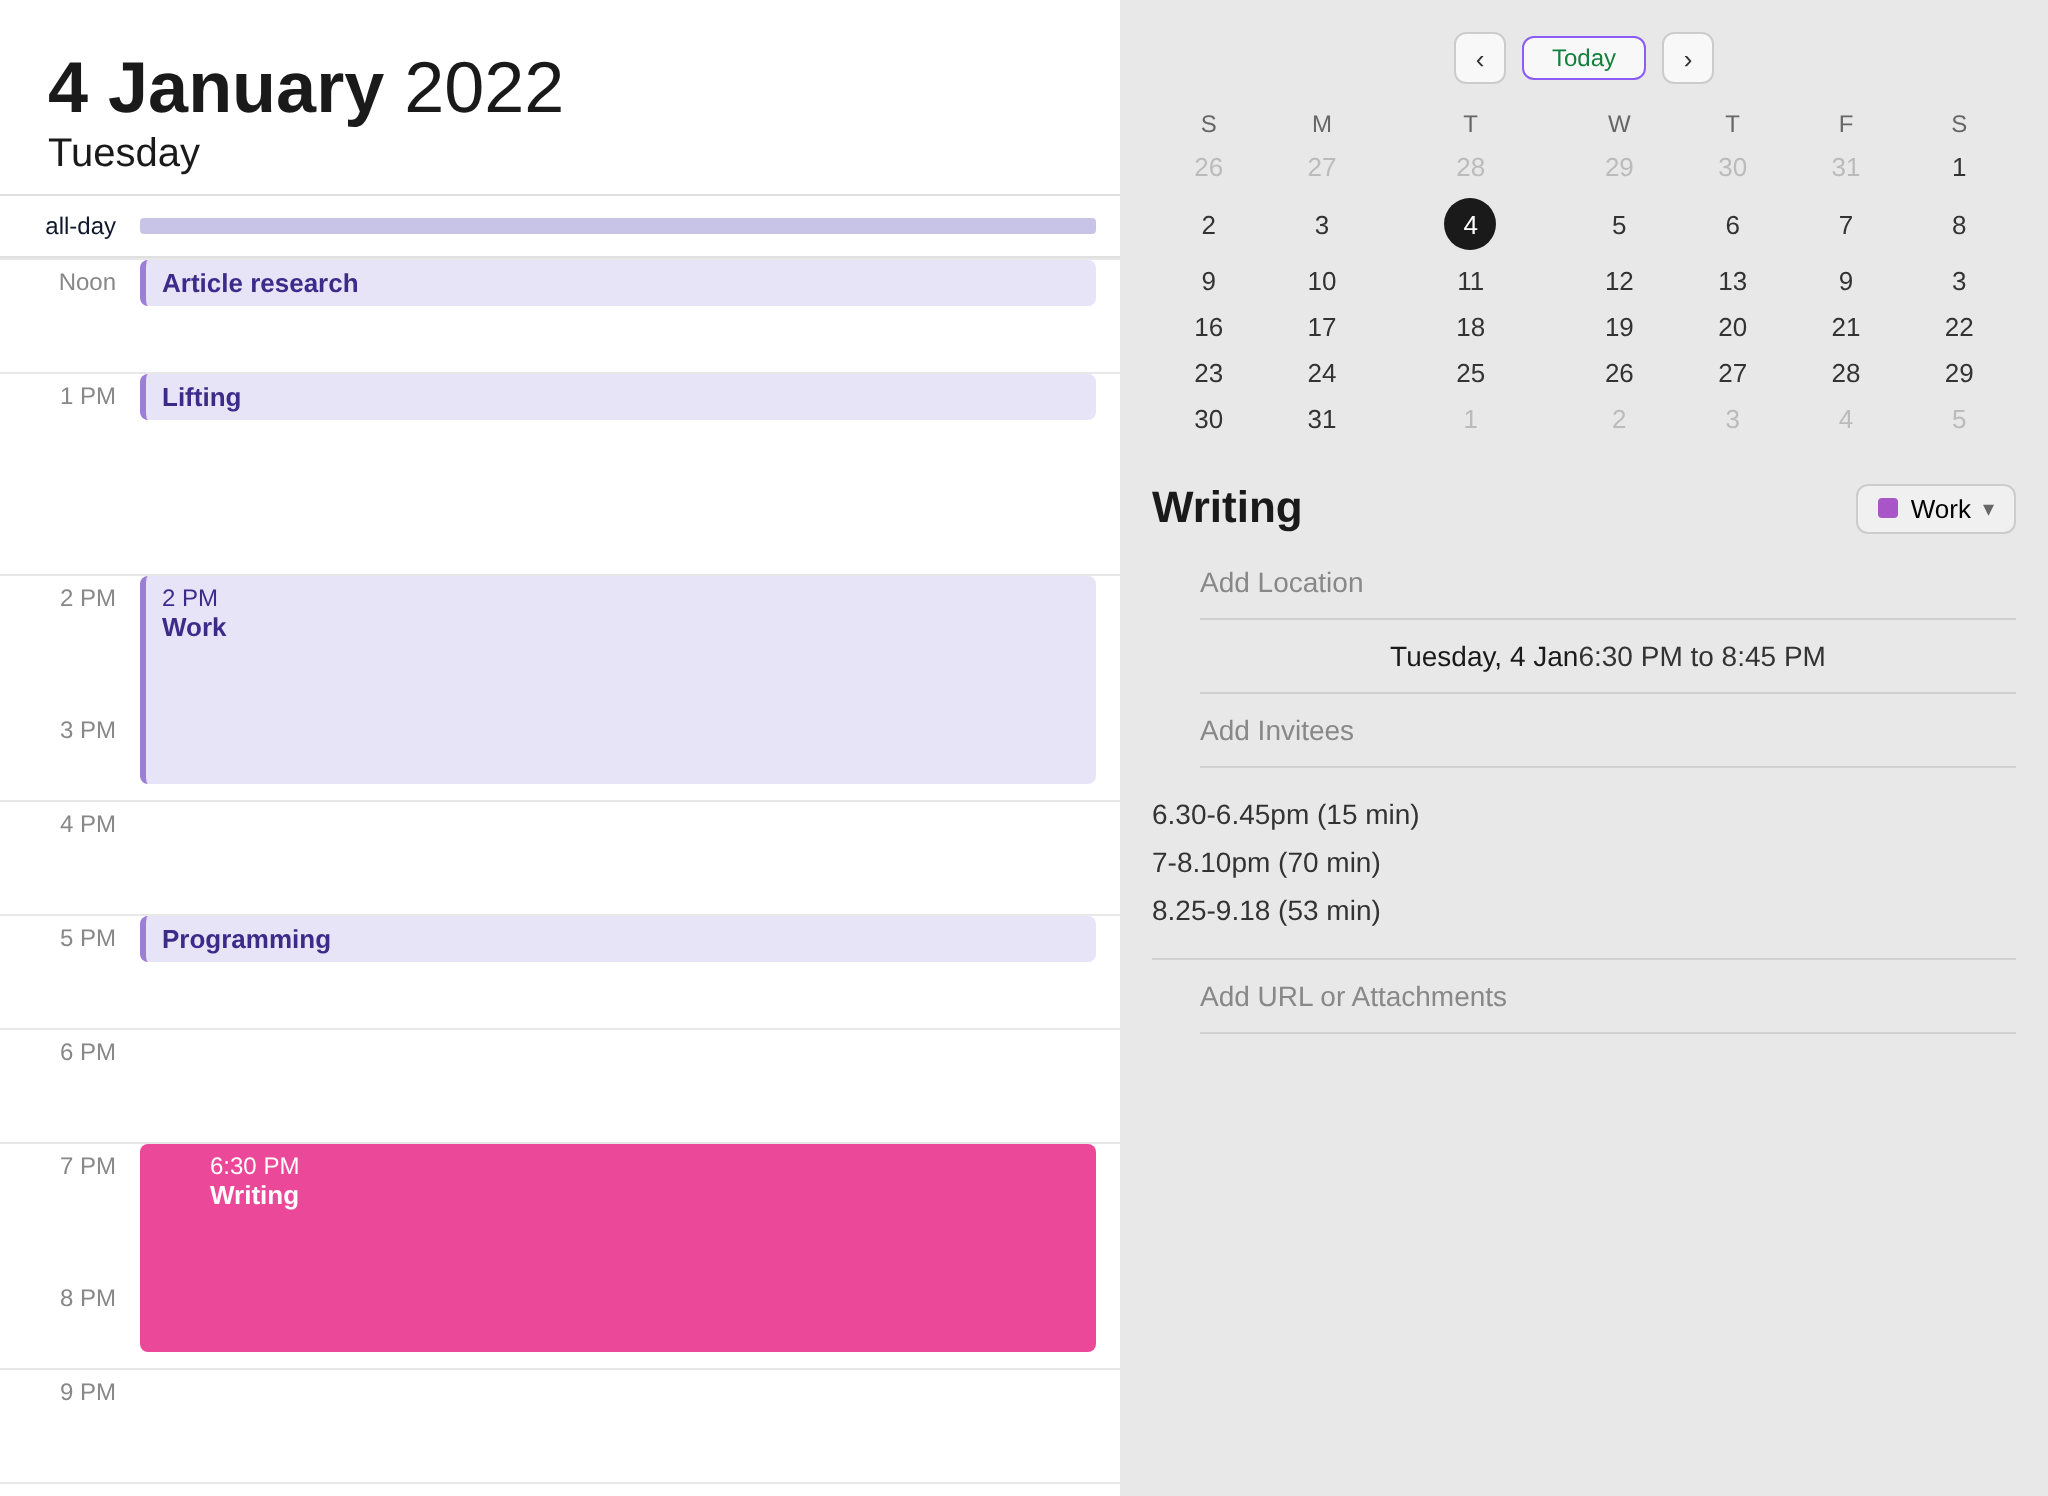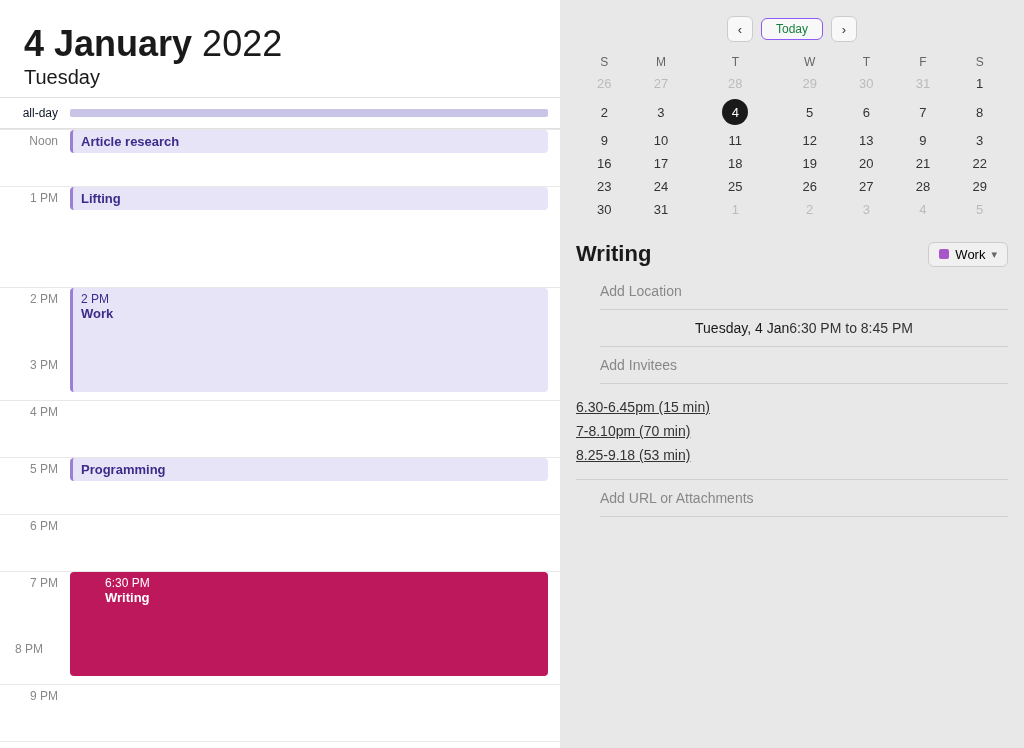--- a/index.html
+++ b/index.html
@@ -118,21 +118,21 @@
       color: #3d2b8a;
     }
 
     .event-lavender {
       background: #e8e4f8;
       border-left: 3px solid #9b7fd4;
       color: #3d2b8a;
     }
 
     .event-purple {
-      background: #be185d;
+      background: #ec4899;
       color: #fff;
       border-left: none;
       padding-left: 35px;
     }
 
     
     .right-panel {
       flex: 1;
       background: #e8e8e8;
       display: flex;
@@ -267,21 +267,20 @@
       color: #333;
       font-size: 14px;
     }
 
     .detail-notes {
       padding: 12px 0;
       border-bottom: 1px solid #d0d0d0;
       font-size: 14px;
       color: #333;
       line-height: 1.7;
-      text-decoration: underline;
     }
 
     
     .calendar-body::-webkit-scrollbar {
       width: 4px;
     }
     .calendar-body::-webkit-scrollbar-track {
       background: #f0f0f0;
     }
     .calendar-body::-webkit-scrollbar-thumb {
@@ -354,21 +353,21 @@
       </div>
 
       <div class="hour-row">
         <div class="hour-label">6 PM</div>
         <div class="hour-events"></div>
       </div>
 
       <div class="hour-row" style="min-height:112px;">
         <div style="display:flex;flex-direction:column;width:70px;min-width:70px;">
           <div class="hour-label">7 PM</div>
-          <div class="hour-label" style="padding-top:52px;text-align:center;">8 PM</div>
+          <div class="hour-label" style="padding-top:52px;">8 PM</div>
         </div>
         <div class="hour-events" style="min-height:112px;margin-right:12px;">
           <div class="event-block event-purple" style="min-height:104px;display:flex;flex-direction:column;justify-content:flex-start;">
             <span style="font-weight:400;font-size:12px;">6:30 PM</span>
             <span style="font-weight:700;">Writing</span>
           </div>
         </div>
       </div>
 
       <div class="hour-row">

